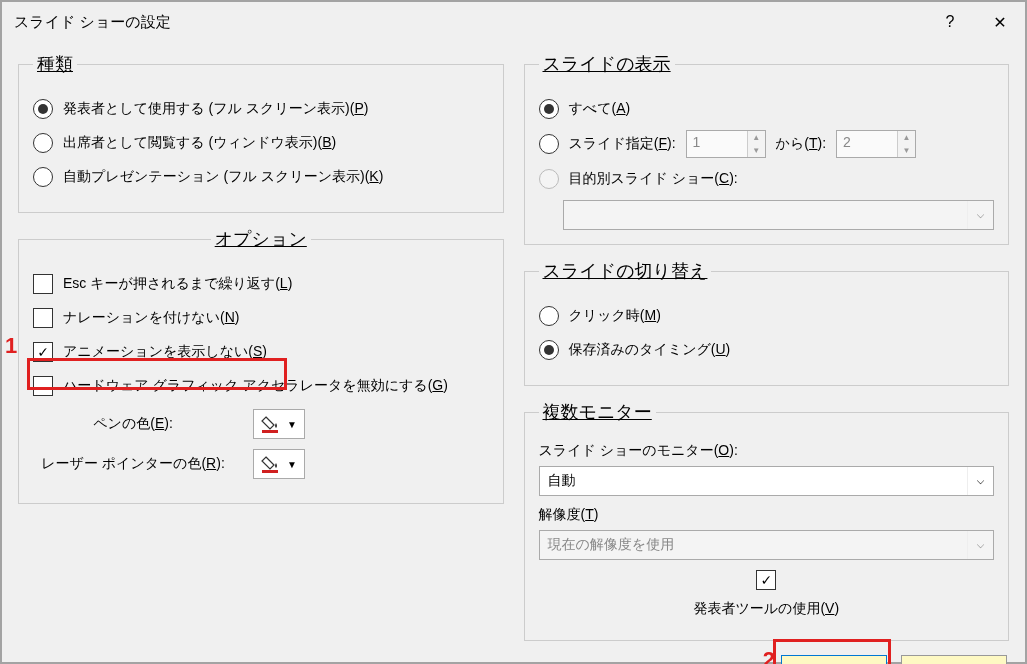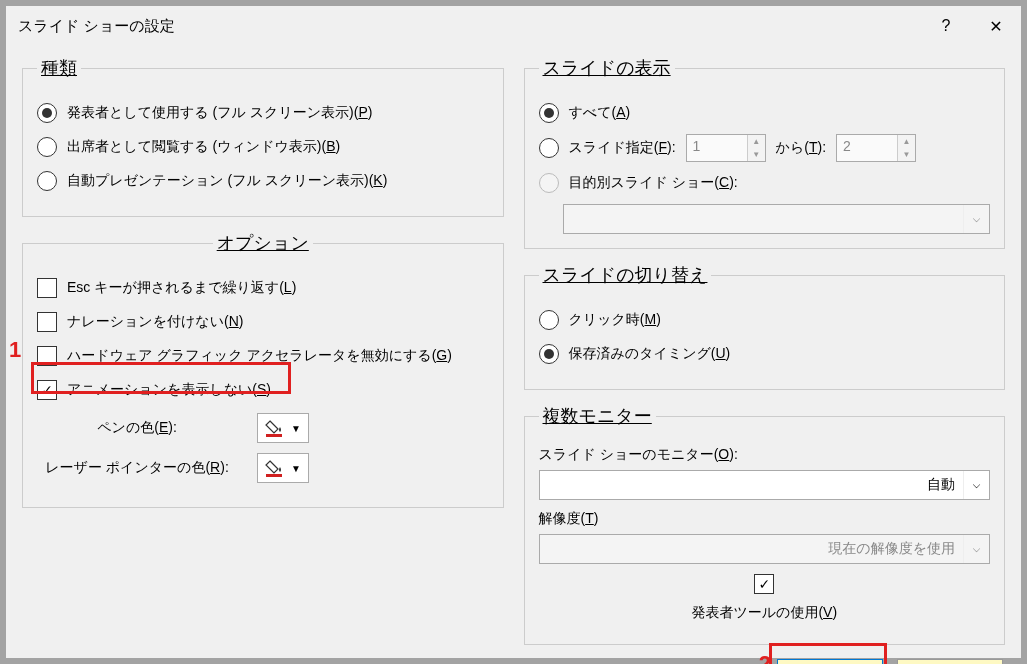--- a/index.html
+++ b/index.html
@@ -7,21 +7,21 @@
   margin: 0;
   font-family: "Yu Gothic UI", "Meiryo", sans-serif;
   font-size: 14px;
   background: #f0f0f0;
   color: #000;
 }
 .dialog {
   width: 1027px;
   height: 664px;
   background: #f0f0f0;
-  border: 6px solid #a3a3a3;
+  border: 2px solid #a3a3a3;
   display: flex;
   flex-direction: column;
 }
 .titlebar {
   height: 40px;
   display: flex;
   align-items: center;
   padding: 0 0 0 12px;
   background: #f0f0f0;
 }
@@ -116,21 +116,21 @@
   background: #f3f3f3;
 }
 .combo {
   height: 30px;
   border: 1px solid #aaa;
   background: #fff;
   display: flex;
   align-items: center;
 }
 .combo.disabled { background: #f4f4f4; color: #888; }
-.combo-val { flex: 1; padding: 0 8px; text-align: right; }
+.combo-val { flex: 1; padding: 0 8px; }
 .combo-arrow {
   width: 26px;
   height: 100%;
   display: flex;
   align-items: center;
   justify-content: center;
   font-size: 10px;
   border-left: 1px solid #eee;
 }
 .color-btn {
@@ -230,26 +230,26 @@
         <legend>オプション</legend>
         <div class="check-row">
           <span class="check"></span>
           <span><span>Esc キーが押されるまで繰り返す(</span><span class="underline">L</span><span>)</span></span>
         </div>
         <div class="check-row">
           <span class="check"></span>
           <span><span>ナレーションを付けない(</span><span class="underline">N</span><span>)</span></span>
         </div>
         <div class="check-row">
+          <span class="check checked"></span>
+          <span><span>アニメーションを表示しない(</span><span class="underline">S</span><span>)</span></span>
+        </div>
+        <div class="check-row">
           <span class="check"></span>
           <span><span>ハードウェア グラフィック アクセラレータを無効にする(</span><span class="underline">G</span><span>)</span></span>
-        </div>
-        <div class="check-row">
-          <span class="check checked"></span>
-          <span><span>アニメーションを表示しない(</span><span class="underline">S</span><span>)</span></span>
         </div>
         <div class="row-label-pair">
           <span class="lbl"><span>ペンの色(</span><span class="underline">E</span><span>)</span>:</span>
           <span class="color-btn">
             <svg class="bucket-icon" viewBox="0 0 20 20">
                 <path d="M5 3 L13 11 L9 15 L1 7 Z" fill="none" stroke="#333" stroke-width="1.2"></path>
                 <path d="M15 9 Q17 12 15 14 Q13 12 15 9 Z" fill="#333"></path>
                 <rect x="1" y="16" width="16" height="3" fill="#d02020"></rect>
               </svg>
             <span style="font-size:10px;">▼</span>

